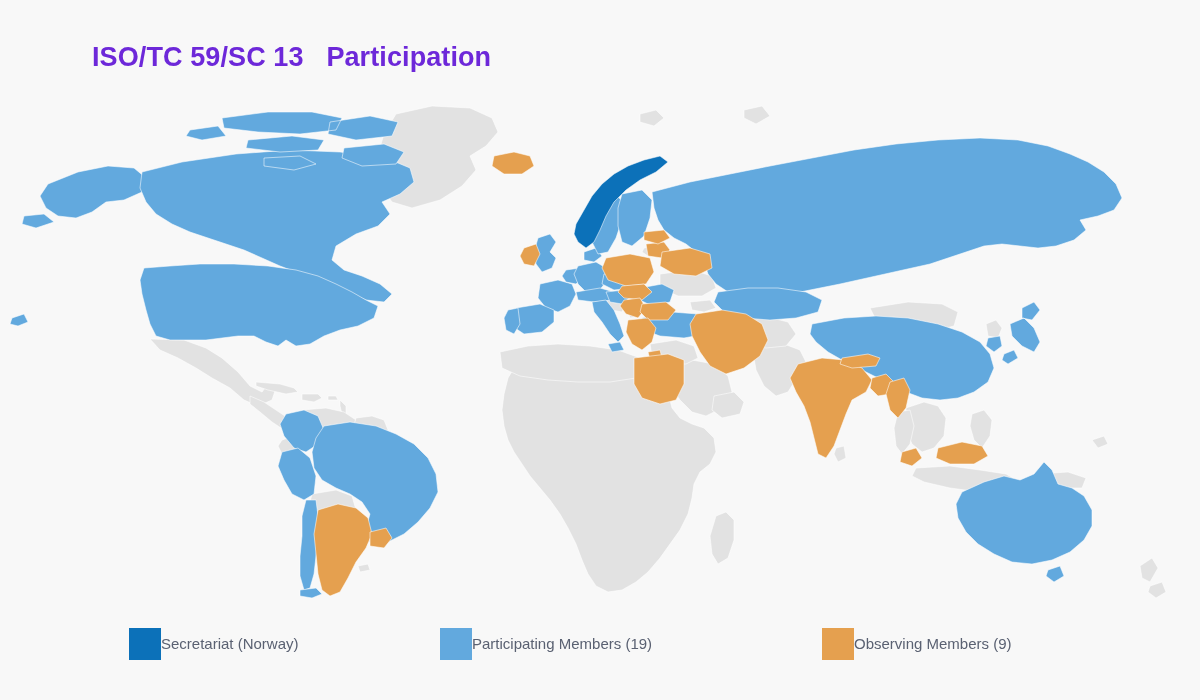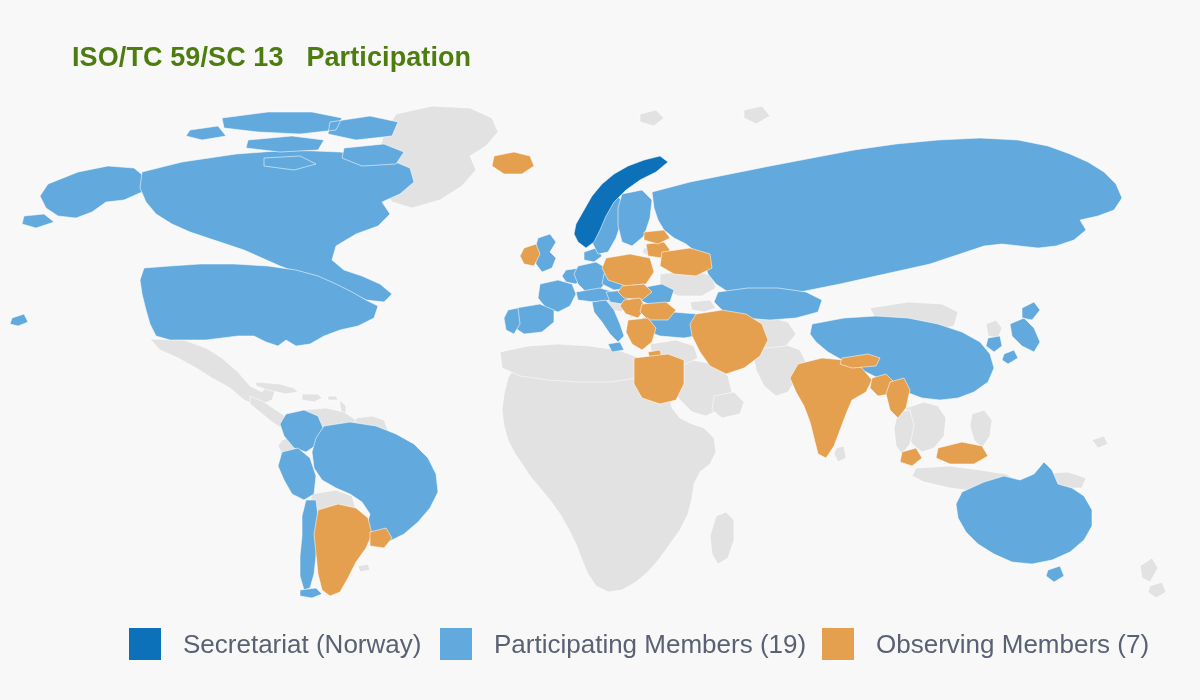--- a/index.html
+++ b/index.html
@@ -64,33 +64,32 @@
   }
   .legend-item.i0 { left: 129px; }
   .legend-item.i1 { left: 440px; }
   .legend-item.i2 { left: 822px; }
   .swatch {
     width: 32px;
     height: 32px;
     flex: 0 0 auto;
   }
   .legend-label {
-    margin-left: 22px;
-    font-size: 26px;
+    font-size: 15px;
     color: #5a6172;
     white-space: nowrap;
     line-height: 32px;
   }
 </style>
 </head>
 <body>
 
 <div id="page" style="background: rgb(248, 248, 248);">
 
-  <div id="title" style="color: #4d7c0f;">ISO/TC 59/SC 13   Participation</div>
+  <div id="title" style="color: #6d28d9; margin-left: 20px;">ISO/TC 59/SC 13   Participation</div>
 
   <div id="map-wrap">
     <svg id="world-map" viewBox="0 0 1200 508" preserveAspectRatio="xMidYMid meet">
 
       <g>
 
         <path class="land c-none" d="M396 18 L432 10 L470 12 L492 22 L498 36 L486 50 L470 60 L476 74 L462 90 L440 104 L412 112 L392 106 L382 92 L386 74 L378 58 L384 38 Z"></path>
 
         <path class="land c-none" d="M150 243 L184 244 L206 252 L222 262 L238 276 L250 290 L262 296 L268 288 L276 292 L272 304 L258 310 L244 304 L230 292 L212 282 L196 272 L178 262 L160 254 Z"></path>
 
@@ -296,17 +295,17 @@
     <div class="legend-item i0">
       <div class="swatch" style="background:#0c71b9"></div>
       <div class="legend-label" style="color: rgb(90, 97, 114);">Secretariat (Norway)</div>
     </div>
     <div class="legend-item i1">
       <div class="swatch" style="background:#62a9de"></div>
       <div class="legend-label" style="color: rgb(90, 97, 114);">Participating Members (19)</div>
     </div>
     <div class="legend-item i2">
       <div class="swatch" style="background:#e5a04f"></div>
-      <div class="legend-label" style="color: rgb(90, 97, 114);">Observing Members (7)</div>
+      <div class="legend-label" style="color: rgb(90, 97, 114);">Observing Members (9)</div>
     </div>
   </div>
 
 </div>
 
 </body></html>

